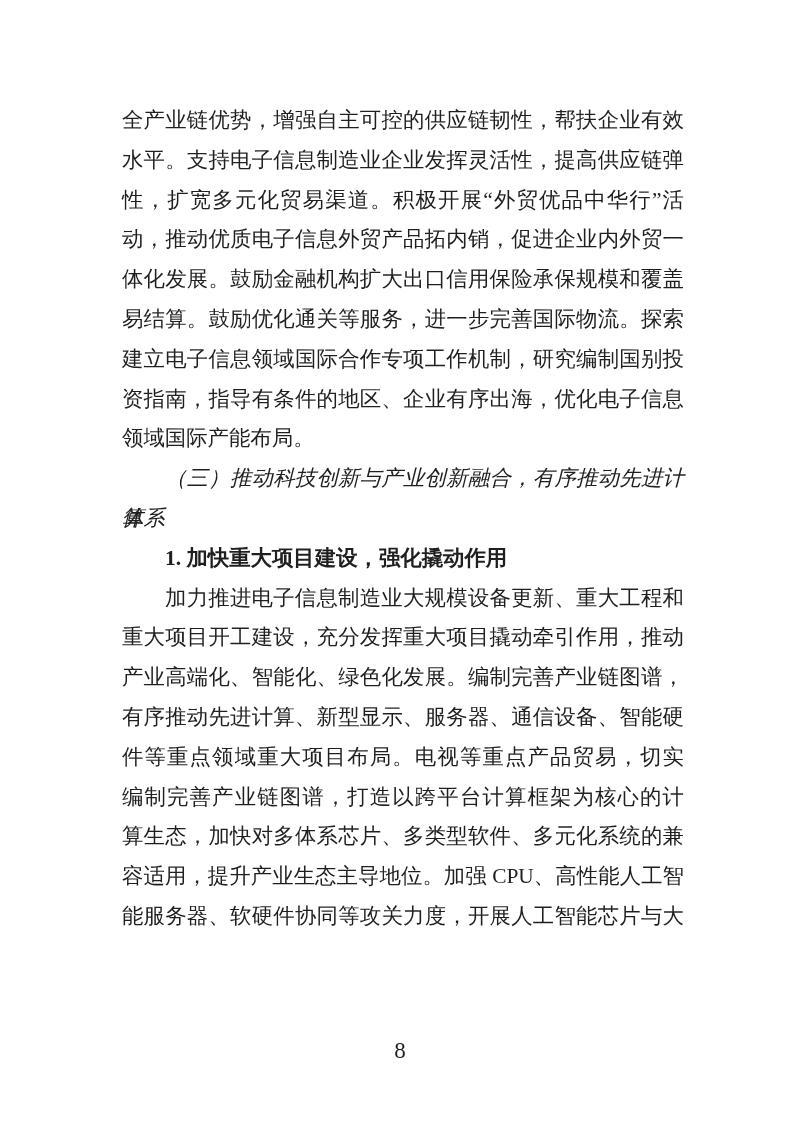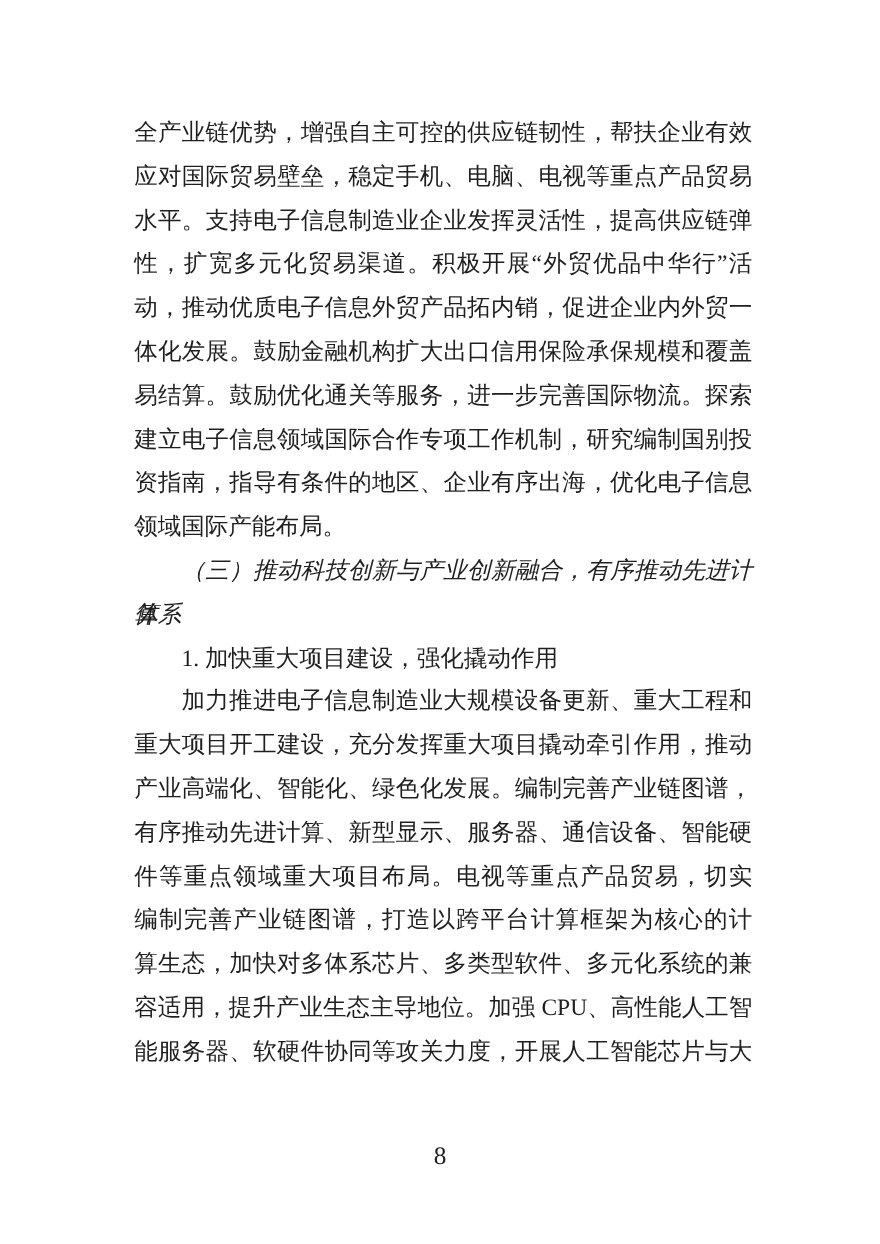--- a/index.html
+++ b/index.html
@@ -39,40 +39,39 @@
     text-align-last: left;
   }
   .ind {
     text-indent: 43px;
   }
   .kai {
     
     font-style: italic;
   }
   .bold {
-    font-weight: 400;
+    font-weight: 700;
   }
   .footer {
     position: absolute;
     top: 1036px;
     left: 0;
     width: 800px;
     text-align: center;
     font-size: 23px;
     line-height: 30px;
     color: #1f1f1f;
   }
 </style>
 </head>
 <body>
 
 <div class="page">
   <div class="text-block">
     <div class="ln j">全产业链优势，增强自主可控的供应链韧性，帮扶企业有效</div>
-    <div class="ln j">应对国际贸易壁垒，稳定手机、电脑、电视等重点产品贸易</div>
     <div class="ln j">水平。支持电子信息制造业企业发挥灵活性，提高供应链弹</div>
     <div class="ln j">性，扩宽多元化贸易渠道。积极开展“外贸优品中华行”活</div>
     <div class="ln j">动，推动优质电子信息外贸产品拓内销，促进企业内外贸一</div>
     <div class="ln j">体化发展。鼓励金融机构扩大出口信用保险承保规模和覆盖</div>
     <div class="ln j">易结算。鼓励优化通关等服务，进一步完善国际物流。探索</div>
     <div class="ln j">建立电子信息领域国际合作专项工作机制，研究编制国别投</div>
     <div class="ln j">资指南，指导有条件的地区、企业有序出海，优化电子信息</div>
     <div class="ln left">领域国际产能布局。</div>
     <div class="ln kai j ind">（三）推动科技创新与产业创新融合，有序推动先进计算</div>
     <div class="ln kai left">体系</div>

